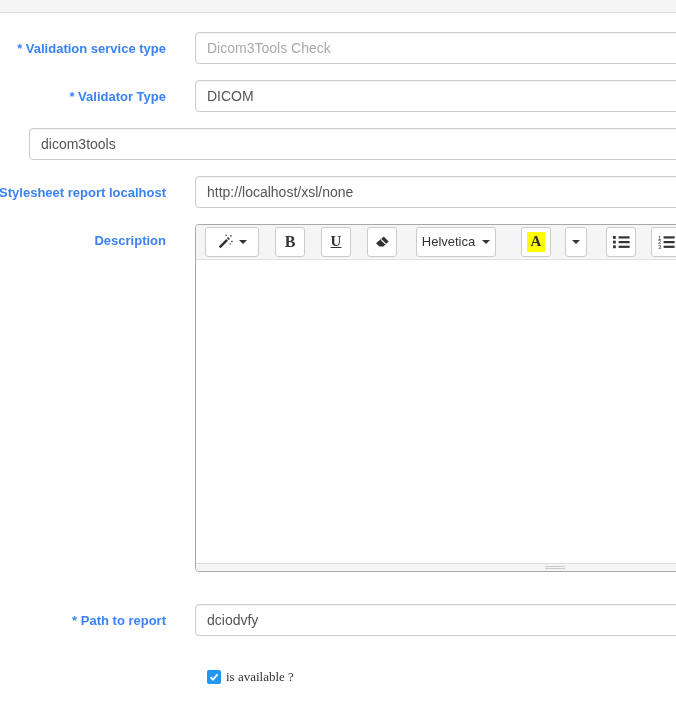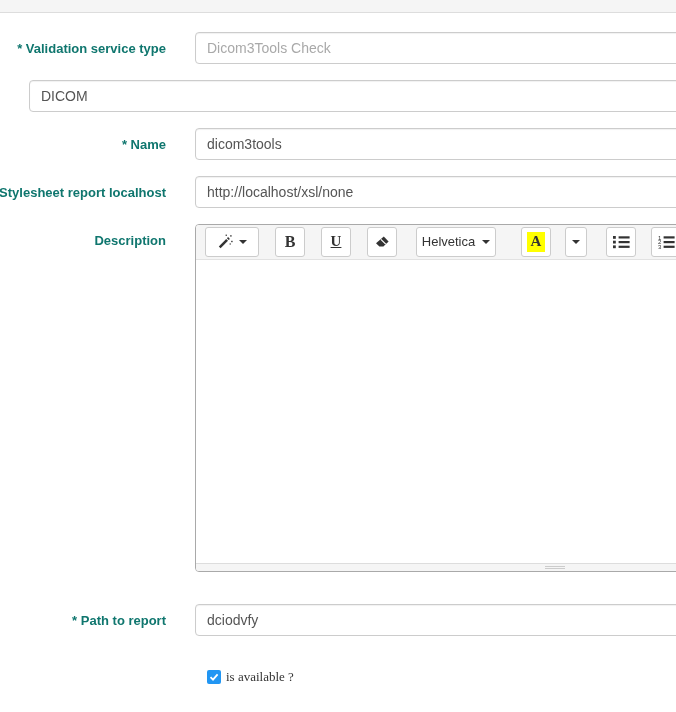--- a/index.html
+++ b/index.html
@@ -25,21 +25,21 @@
   .row-editor { align-items: flex-start; margin-top: 4px; margin-bottom: 32px; }
   .row-path { margin-bottom: 33px; }
   .row-check { margin-bottom: 0; }
 
   .label-col {
     width: 166px;
     flex: 0 0 166px;
     text-align: right;
     font-size: 13px;
     font-weight: bold;
-    color: #0f766e;
+    color: #3b82f6;
     white-space: nowrap;
     direction: rtl; 
   }
   .row-editor .label-col { padding-top: 9px; padding-left: 36px; }
   .control-col { margin-left: 29px; width: 720px; flex: 0 0 720px; }
 
   .text-input {
     display: block;
     width: 100%;
     height: 32px;
@@ -146,27 +146,27 @@
   <form class="form">
 
     <div class="row">
       <label class="label-col">Validation service type *</label>
       <div class="control-col">
         <input class="text-input is-disabled" type="text" disabled="" value="Dicom3Tools Check" style="">
       </div>
     </div>
 
     <div class="row">
+      <label class="label-col">Validator Type *</label>
       <div class="control-col">
         <input class="text-input" type="text" value="DICOM" style="">
       </div>
     </div>
 
     <div class="row">
-      <label class="label-col">Name *</label>
       <div class="control-col">
         <input class="text-input" type="text" value="dicom3tools" style="">
       </div>
     </div>
 
     <div class="row">
       <label class="label-col">Stylesheet report localhost *</label>
       <div class="control-col">
         <input class="text-input" type="text" value="http://localhost/xsl/none" style="">
       </div>

